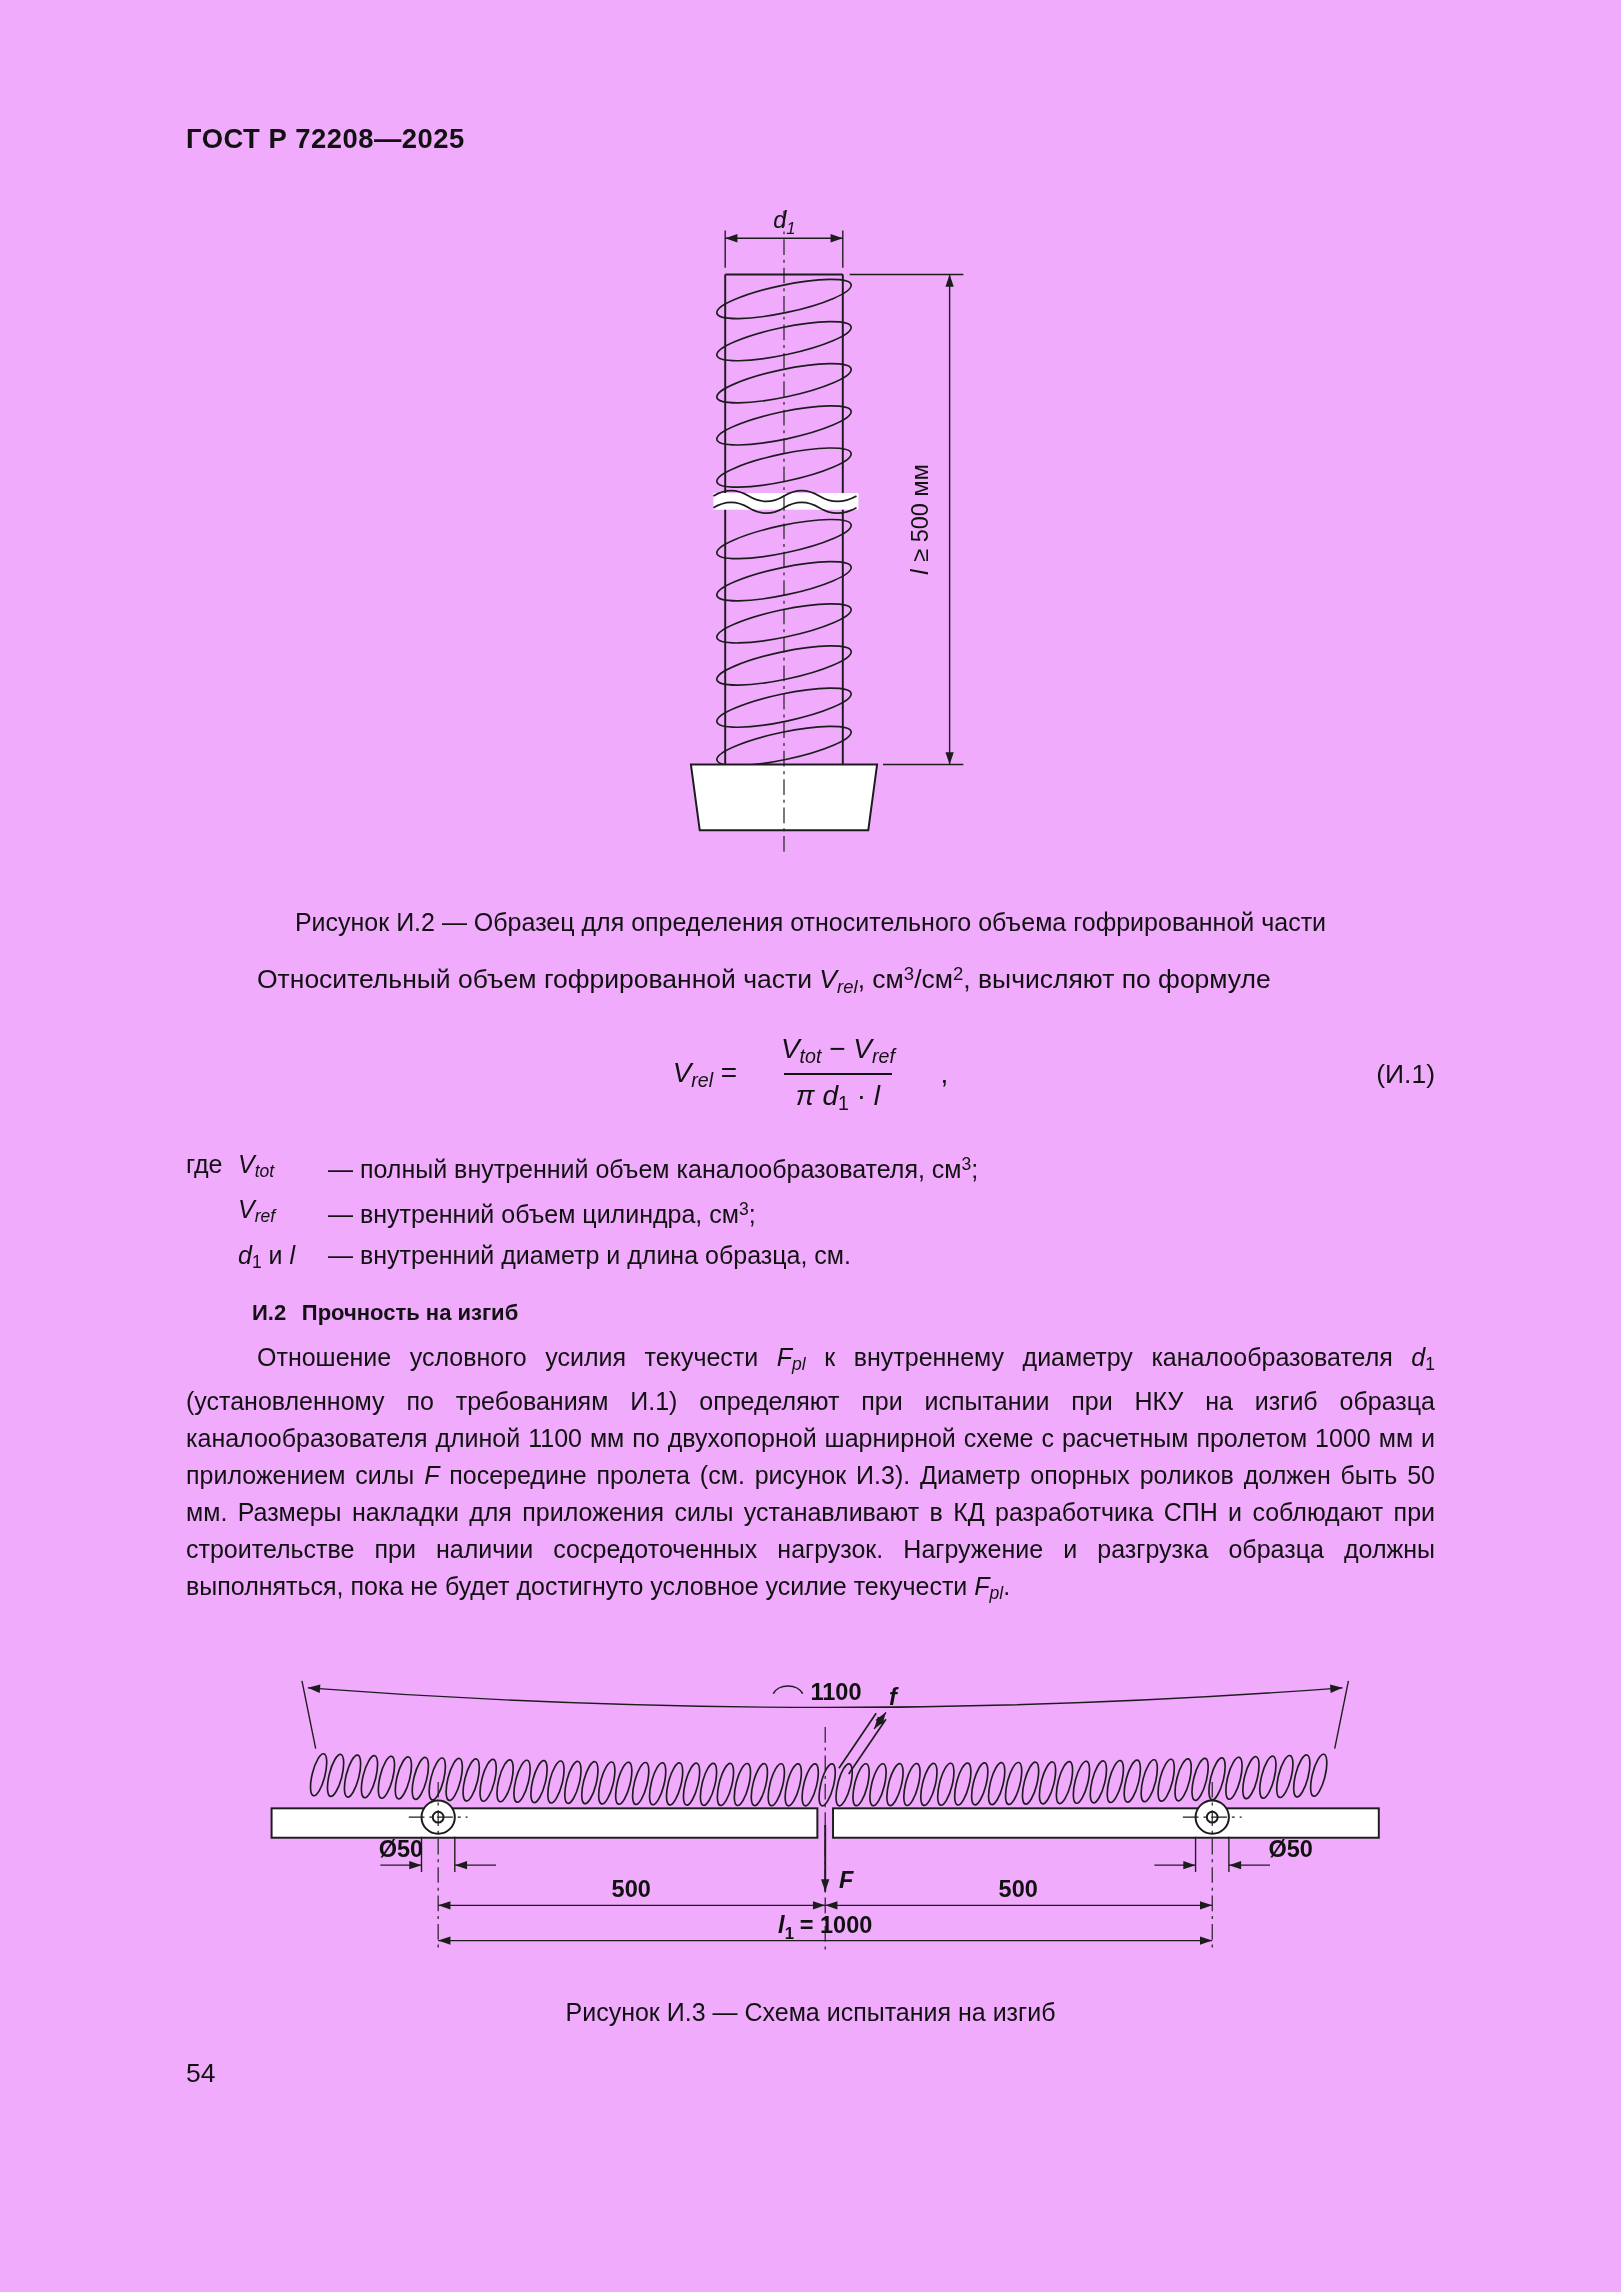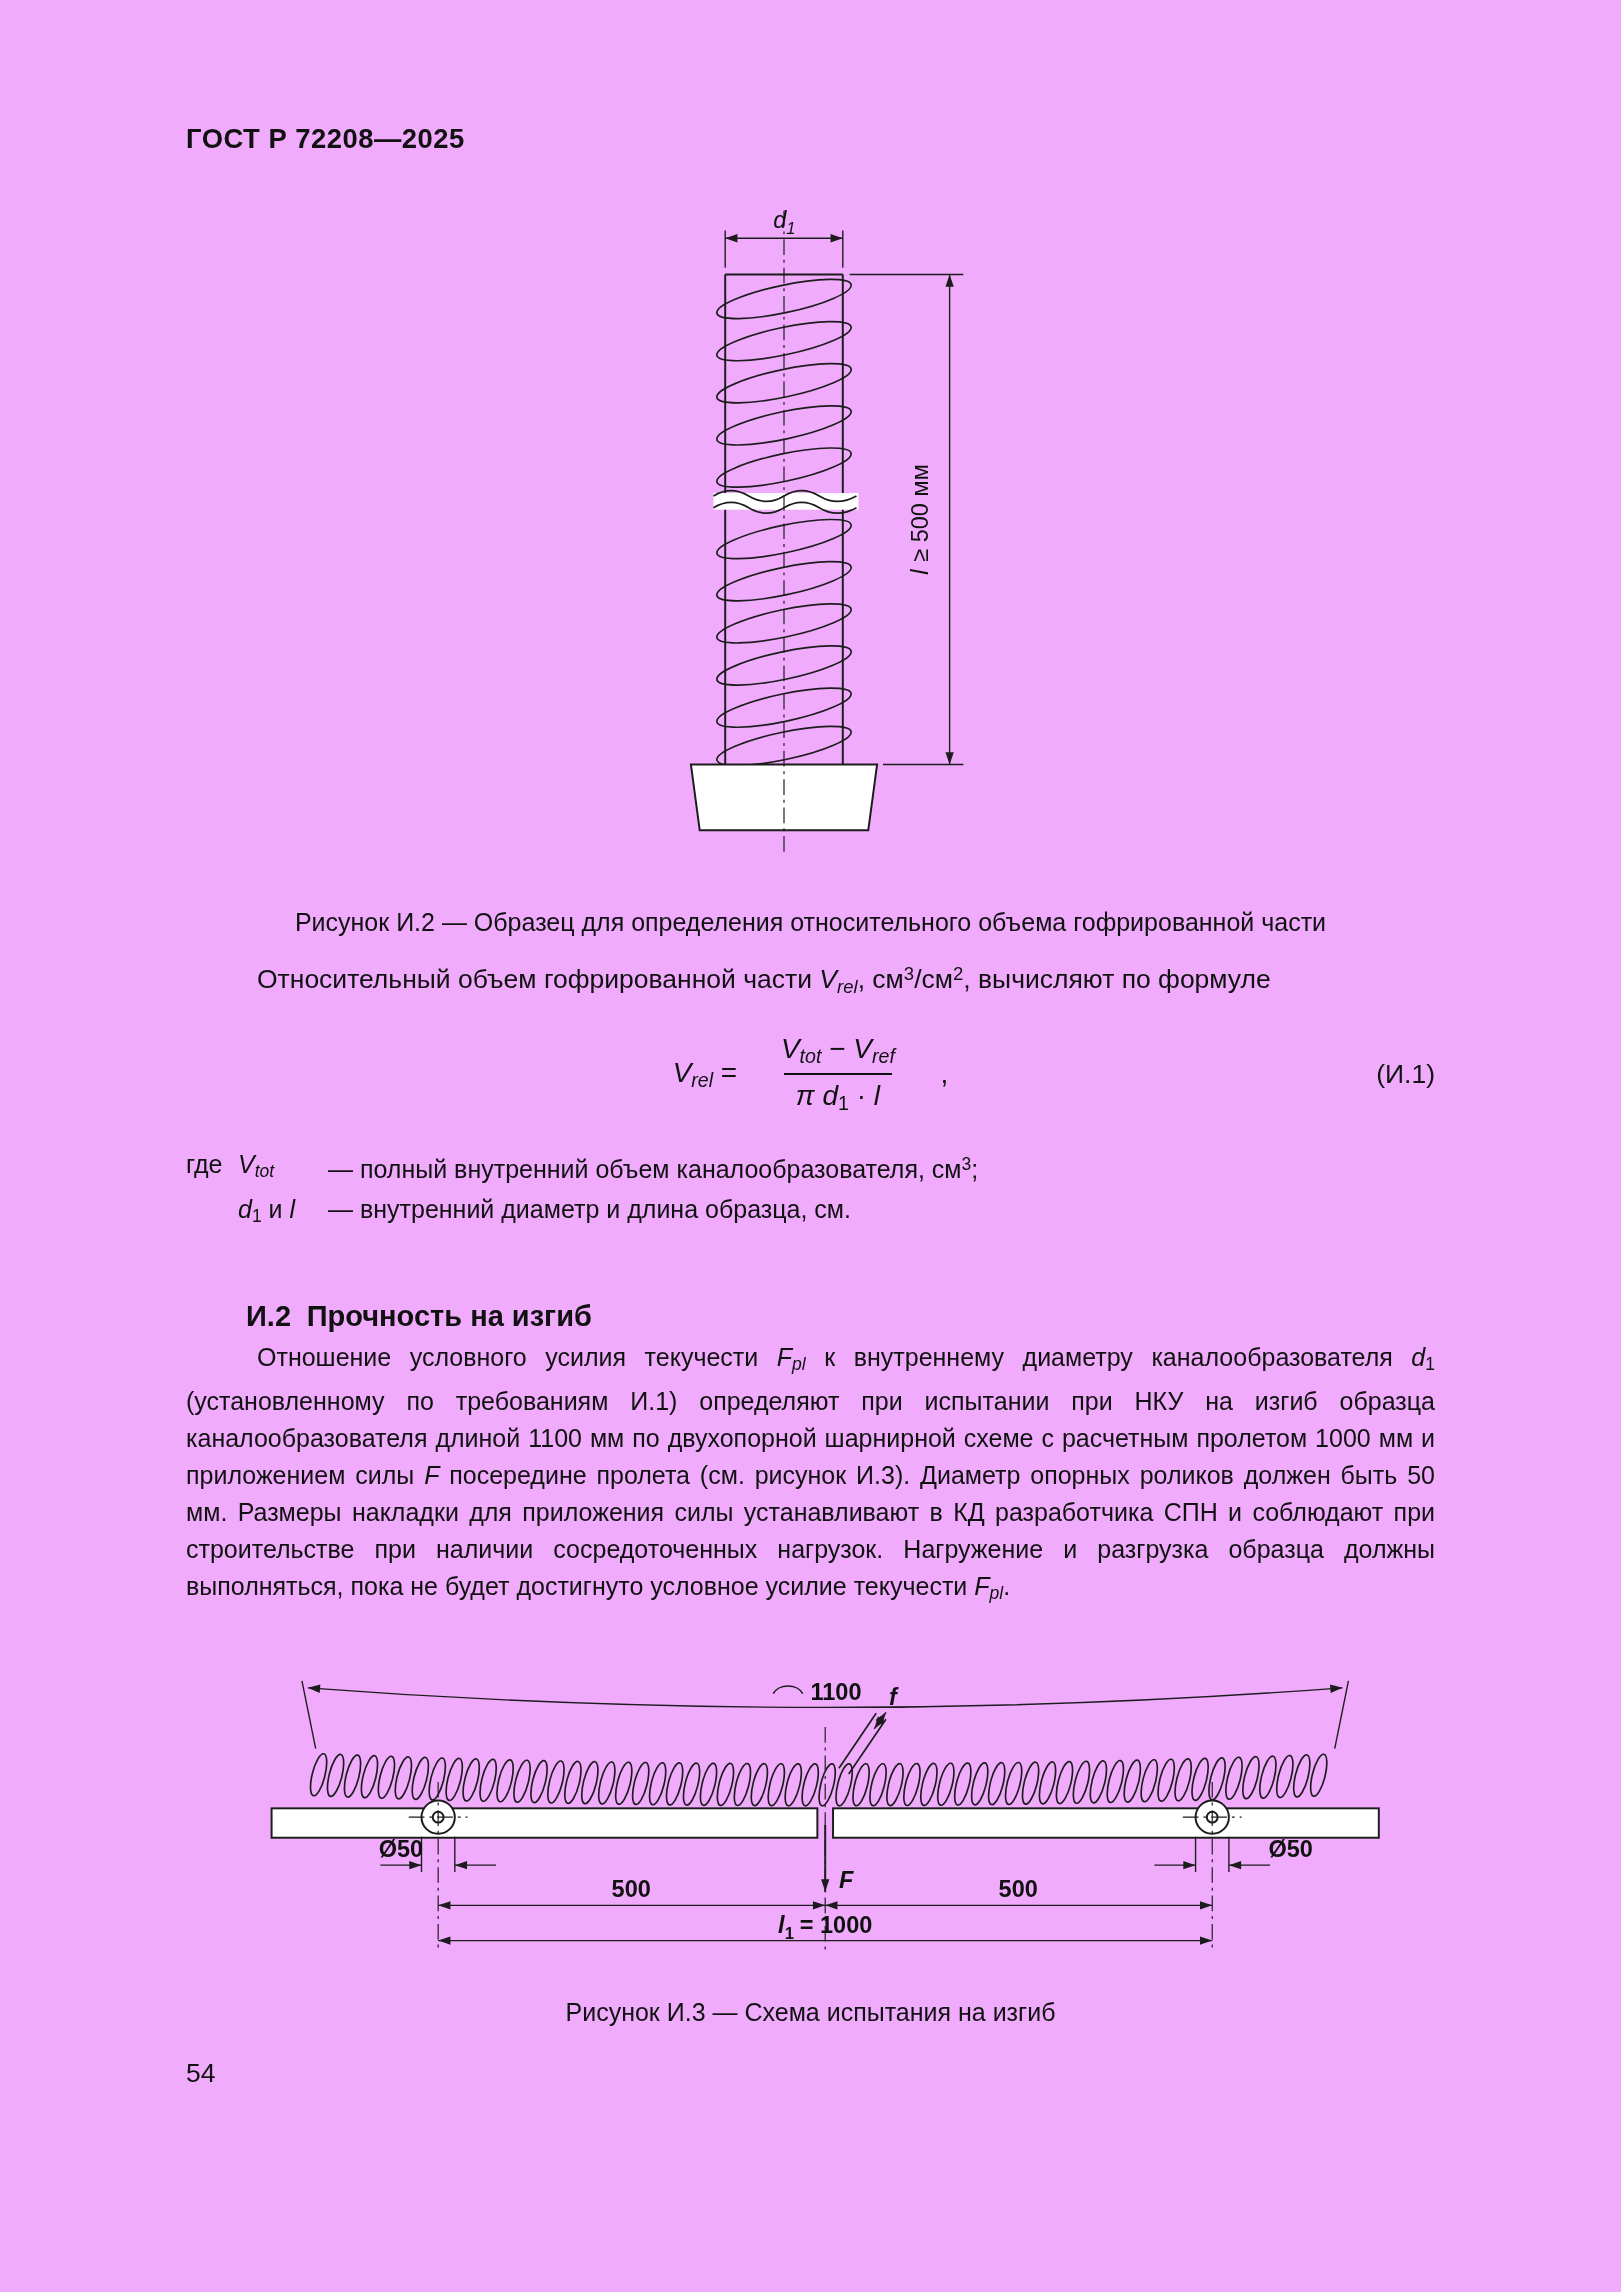--- a/index.html
+++ b/index.html
@@ -16,21 +16,21 @@
   .intro{position:absolute;left:186px;width:1249px;top:963px;font-size:26.5px;text-indent:71px;}
   .formula-row{position:absolute;left:186px;width:1249px;top:1019px;height:110px;
     display:flex;align-items:center;justify-content:center;font-size:28px;gap:26px;}
   .frac{display:inline-flex;flex-direction:column;align-items:center;margin:0 5.9px;}
   .frac .num{padding:0 11.8px 4.9px;}
   .frac .den{border-top:2.2px solid #111;padding:4.9px 11.8px 0;}
   .f-comma{align-self:center;margin-left:2px;}
   .f-label{position:absolute;right:0;top:50%;transform:translateY(-50%);font-size:26.5px;}
   .where{position:absolute;left:186px;top:1145px;font-size:25px;line-height:38px;}
   .where-row{display:grid;grid-template-columns:52px 90px auto;}
-  .section-heading{position:absolute;left:246px;top:1300px;font-size:29px;font-weight:bold;}
+  .section-heading{position:absolute;left:252px;top:1300px;font-size:22px;font-weight:bold;}
   .section-heading .num{margin-right:15.7px;}
   .body-par{position:absolute;left:186px;width:1249px;top:1339px;font-size:25px;line-height:37px;
     text-align:justify;text-indent:71px;}
   .fig3-wrap{position:absolute;left:203px;top:1580px;}
   .page-num{position:absolute;left:186px;top:2058px;font-size:26.5px;}
   
   .s-i{font-style:italic;}
   .s-sub{font-size:.7em;vertical-align:-0.25em;}
   .s-subi{font-size:.7em;vertical-align:-0.25em;font-style:italic;}
   .s-sup{font-size:.7em;vertical-align:.45em;}
@@ -116,20 +116,25 @@
     </span>
     <span class="f-comma">,</span>
     <span class="f-label">(И.1)</span>
   </div>
 
   <div class="where">
     <div class="where-row">
       <span>где</span>
       <span><span class="s-i">V</span><span class="s-subi">tot</span></span>
       <span><span>— полный внутренний объем каналообразователя, см</span><span class="s-sup">3</span><span>;</span></span>
+    </div>
+    <div class="where-row">
+      <span></span>
+      <span><span class="s-i">V</span><span class="s-subi">ref</span></span>
+      <span><span>— внутренний объем цилиндра, см</span><span class="s-sup">3</span><span>;</span></span>
     </div>
     <div class="where-row">
       <span></span>
       <span><span class="s-i">d</span><span class="s-sub">1</span><span> и </span><span class="s-i">l</span></span>
       <span><span>— внутренний диаметр и длина образца, см.</span></span>
     </div>
   </div>
 
   <div class="section-heading">
     <span class="num">И.2</span><span>Прочность на изгиб</span>

